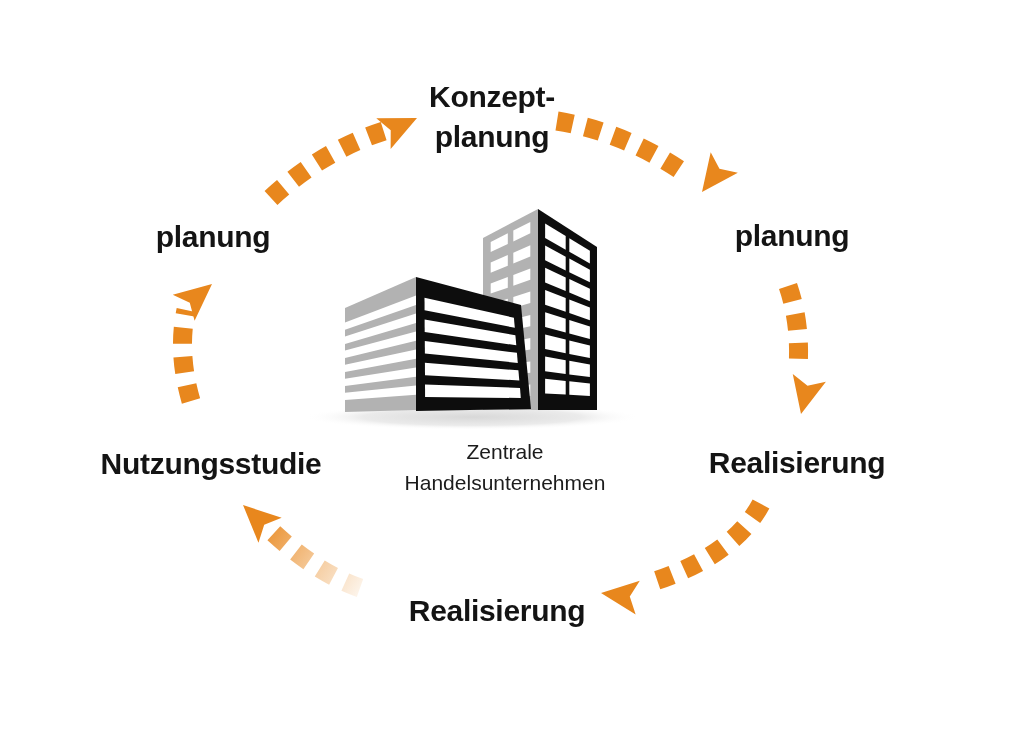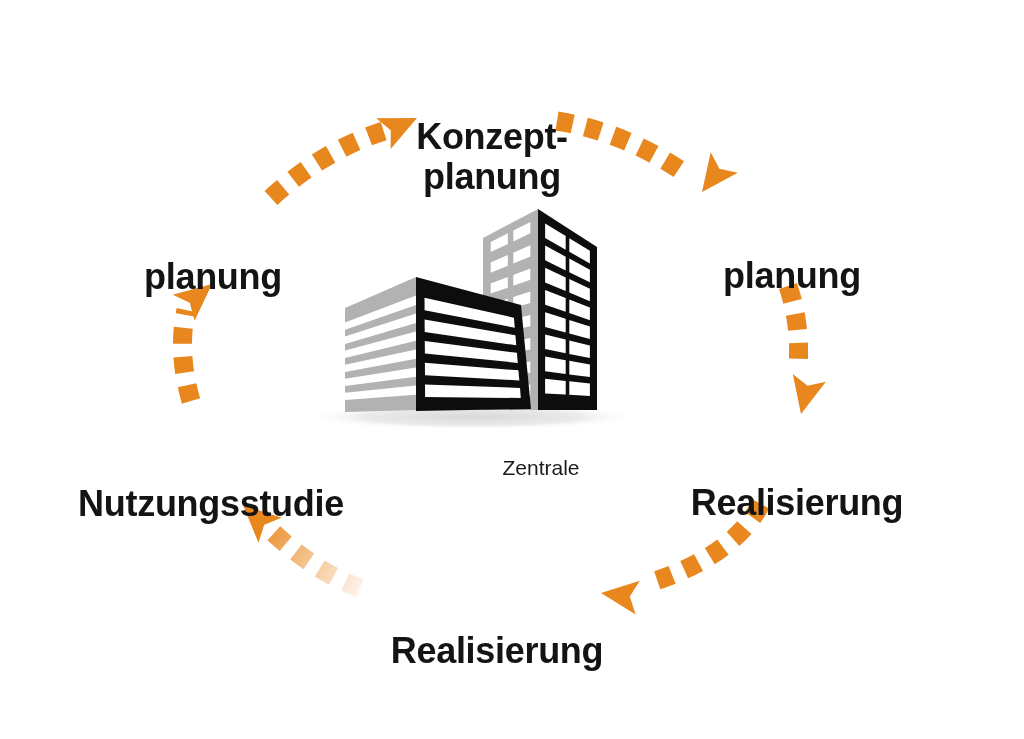--- a/index.html
+++ b/index.html
@@ -2,27 +2,27 @@
 <html style="--arrow: #E8871D; --text: #141414; --bgray: #b2b2b2; --bblack: #0d0d0d;"><head>
 <meta charset="utf-8">
 <style>
   html,body{margin:0;padding:0;background:#fff;}
   body{width:1024px;height:739px;overflow:hidden;
        font-family:"Liberation Sans","DejaVu Sans",sans-serif;}
   #stage{position:relative;width:1024px;height:739px;background:#fff;}
   #gfx{position:absolute;left:0;top:0;}
   .step-label{
     position:absolute;transform:translate(-50%,-50%);
-    text-align:center;font-weight:bold;font-size:36px;line-height:40px;
-    color:var(--text,#141414);white-space:nowrap;letter-spacing:-0.3px;margin-top:40px;
+    text-align:center;font-weight:bold;font-size:30px;line-height:40px;
+    color:var(--text,#141414);white-space:nowrap;letter-spacing:-0.3px;
   }
   .center-label{
     position:absolute;transform:translate(-50%,-50%);
     text-align:center;font-weight:normal;font-size:21px;line-height:31px;
-    color:#1c1c1c;white-space:nowrap;margin-left:36px;
+    color:#1c1c1c;white-space:nowrap;
   }
   .step-label span,.center-label span{display:block;}
   .arc{fill:none;stroke:var(--arrow,#E8871D);stroke-width:19;
        stroke-dasharray:16 13;stroke-linecap:butt;}
   .arc.faded{stroke:url(#fadeGrad);}
   .head{fill:var(--arrow,#E8871D);stroke:none;}
   .bld-gray{fill:var(--bgray,#b2b2b2);}
   .bld-black{fill:var(--bblack,#0d0d0d);}
   .bld-win{fill:#ffffff;}
 </style>
@@ -145,15 +145,16 @@
   <div class="step-label" style="left:497px;top:611px">
     <span>Realisierung</span>
   </div>
 
   <div class="step-label" style="left:213px;top:237px">
     <span>planung</span>
   </div>
 
   <div class="center-label" style="left:505px;top:467px">
     <span>Zentrale</span>
+    <span>Handelsunternehmen</span>
   </div>
 
 </div>
 
 </body></html>

